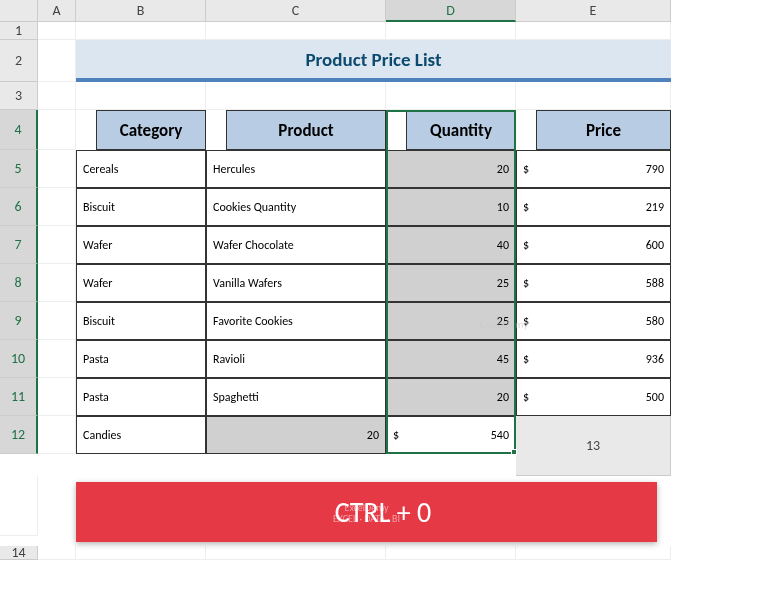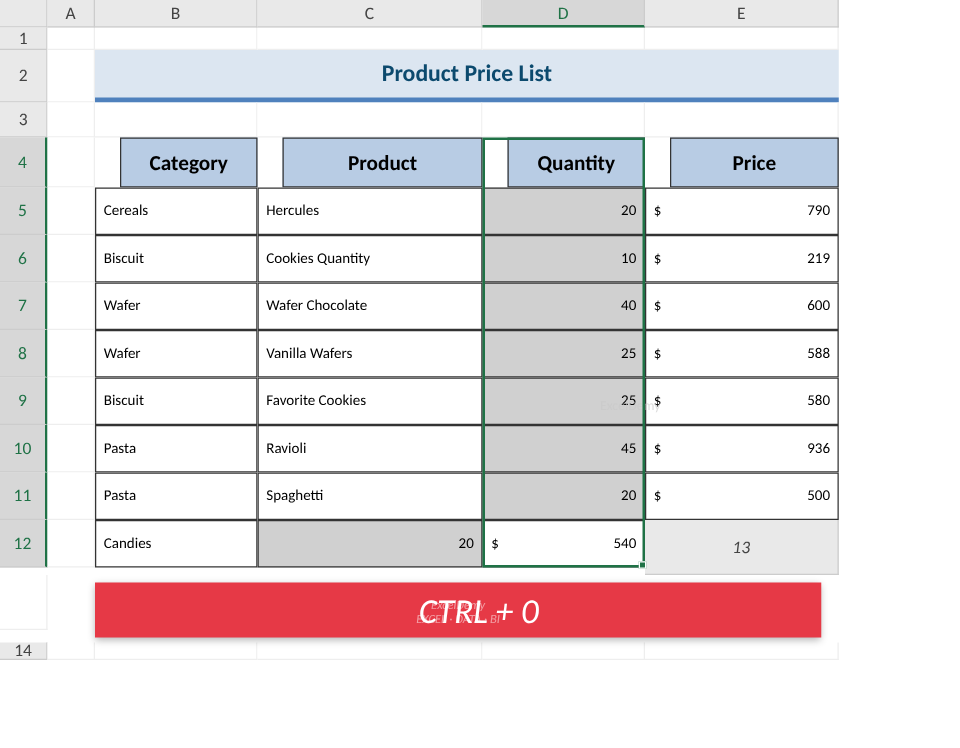--- a/index.html
+++ b/index.html
@@ -64,21 +64,21 @@
     font-size: 15px;
     display: flex;
     align-items: center;
     background: #fff;
   }
   .row-1 { height: 18px; }
   .row-2 { height: 42px; }
   .row-3 { height: 28px; }
   .row-4 { height: 40px; }
   .row-data { height: 38px; }
-  .row-13 { height: 44px; font-style: italic; }
+  .row-13 { height: 60px; }
   .row-14 { height: 14px; }
 
   .title-cell {
     background: #dce6f1;
     color: #0c4a6e;
     font-weight: 600;
     font-size: 19px;
     justify-content: center;
     border: none;
     border-bottom: 4px solid #4f81bd;

